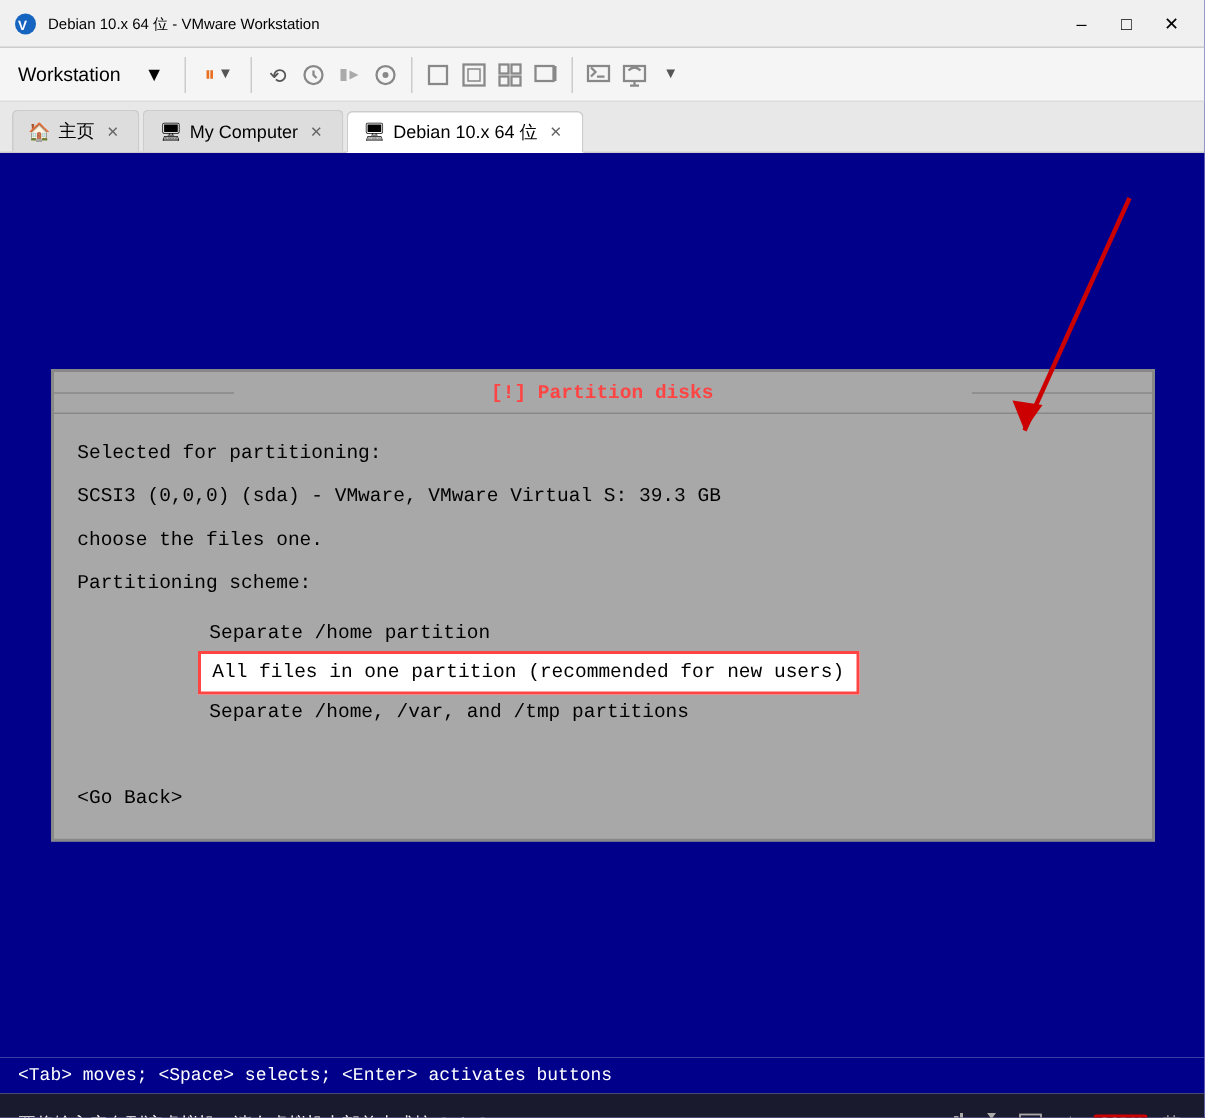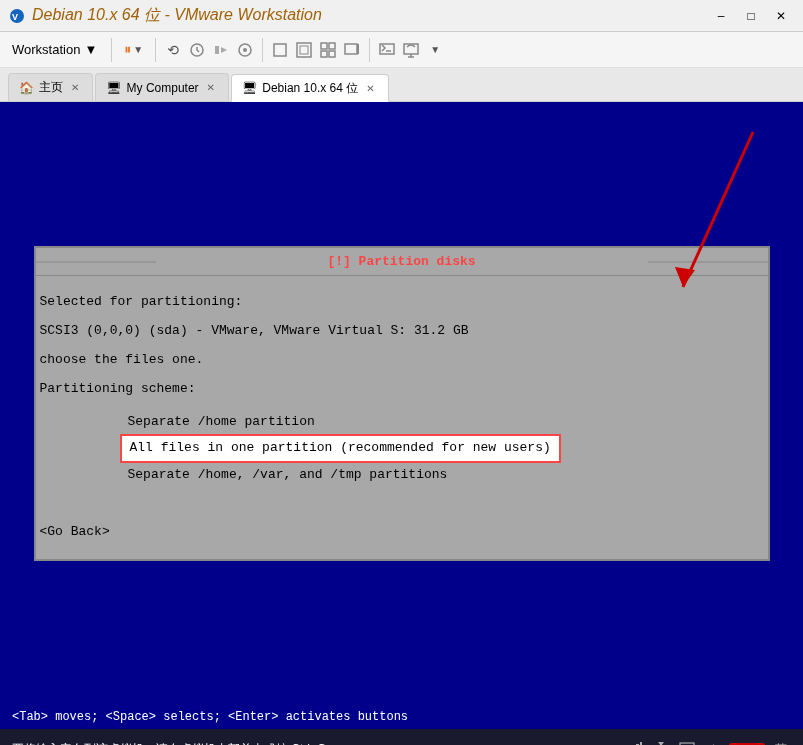--- a/index.html
+++ b/index.html
@@ -23,24 +23,23 @@
     }
     #titlebar .vmware-icon {
       width: 18px;
       height: 18px;
       margin-right: 6px;
       display: flex;
       align-items: center;
       justify-content: center;
     }
     #titlebar .title-text {
-      font-size: 16px;
-      color: #a16207;
+      font-size: 10px;
+      color: #000000;
       flex: 1;
-      font-style: italic;
     }
     .window-controls {
       display: flex;
       gap: 2px;
     }
     .win-btn {
       width: 28px;
       height: 22px;
       display: flex;
       align-items: center;
@@ -61,21 +60,21 @@
       padding: 0 4px;
       gap: 2px;
     }
     .menu-item {
       display: flex;
       align-items: center;
       padding: 4px 8px;
       font-size: 13px;
       cursor: pointer;
       border-radius: 3px;
-      gap: 4px;
+      gap: 16px;
     }
     .toolbar-sep {
       width: 1px;
       height: 24px;
       background: #ccc;
       margin: 0 4px;
     }
     .toolbar-icon {
       width: 22px;
       height: 22px;
@@ -176,21 +175,21 @@
       top: 50%;
       transform: translateY(-50%);
       height: 1px;
       background: #888;
       width: 120px;
     }
     .vm-dialog-titlebar::before { left: 0; }
     .vm-dialog-titlebar::after { right: 0; }
 
     .vm-dialog-content {
-      padding: 16px 4px;
+      padding: 16px 16px;
       font-family: 'Courier New', monospace;
       font-size: 13px;
       color: #000;
       line-height: 1.6;
       background: #a8a8a8;
     }
 
     .partition-options {
       margin: 8px 0;
       padding: 0 40px;
@@ -383,21 +382,21 @@
     <polygon points="90,165 82,145 102,148" fill="#cc0000"></polygon>
   </svg>
 
   <div class="vm-dialog">
     <div class="vm-dialog-titlebar">
       <span>[!] Partition disks</span>
     </div>
     <div class="vm-dialog-content">
       <div>Selected for partitioning:</div>
       <div style="height:8px;"></div>
-      <div>SCSI3 (0,0,0) (sda) - VMware, VMware Virtual S: 31.2 GB</div>
+      <div>SCSI3 (0,0,0) (sda) - VMware, VMware Virtual S: 39.3 GB</div>
       <div style="height:8px;"></div>
       <div>choose the files one.</div>
       <div style="height:8px;"></div>
       <div>Partitioning scheme:</div>
       <div style="height:4px;"></div>
 
       <div class="partition-options">
         <div class="option-row" style="margin-top:4px;">
           <span class="option-item">Separate /home partition</span>
         </div>

